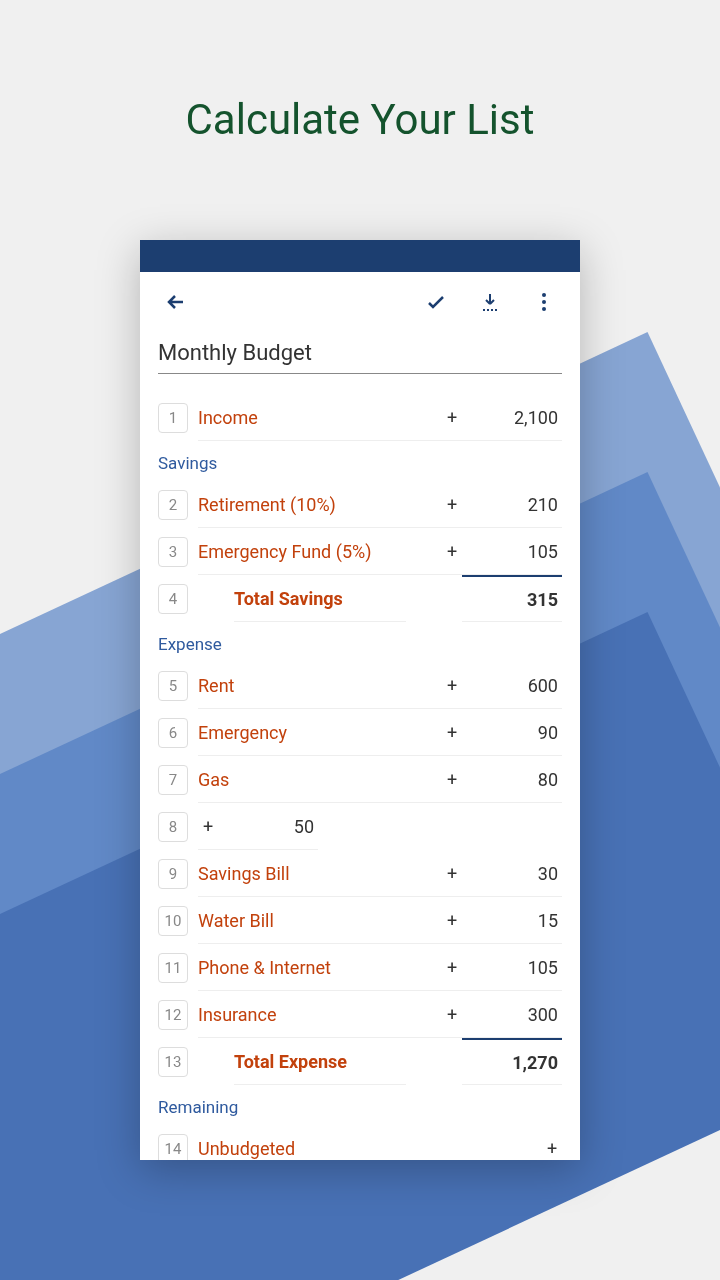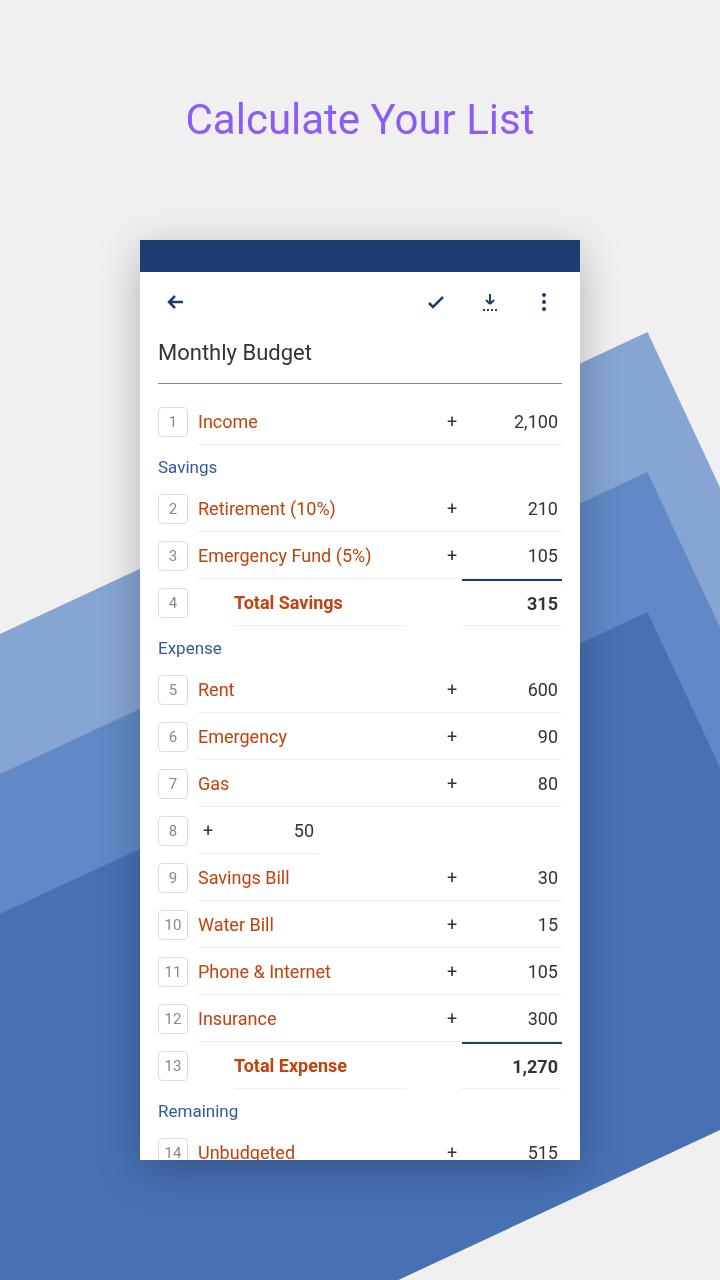--- a/index.html
+++ b/index.html
@@ -20,21 +20,21 @@
   .bg2 { background: #6189c7; top: 660px; }
   .bg3 { background: #4871b5; top: 800px; }
 
   .page-title {
     position: absolute;
     top: 95px;
     width: 100%;
     text-align: center;
     font-size: 42px;
     font-weight: 400;
-    color: #8b5cf6;
+    color: #14532d;
   }
 
   .phone {
     position: absolute;
     top: 240px;
     left: 140px;
     width: 440px;
     height: 920px;
     background: #fff;
     box-shadow: 0 10px 40px rgba(0,0,0,0.25);
@@ -52,23 +52,23 @@
   }
   .toolbar svg { width: 24px; height: 24px; }
   .tb-spacer { flex: 1; }
   .tb-btn { padding: 8px; display:flex; align-items:center; justify-content:center; cursor: pointer; }
   .tb-btn + .tb-btn { margin-left: 14px; }
 
   .content { padding: 0 18px; }
   .sheet-title {
     font-size: 22px;
     color: #333;
-    padding: 8px 0 18px;
+    padding: 8px 0 8px;
     border-bottom: 1px solid #888;
-    margin-bottom: 14px;
+    margin-bottom: 20px;
   }
 
   .row {
     display: flex;
     align-items: center;
     height: 47px;
   }
   .num-box {
     width: 30px;
     height: 30px;
@@ -242,17 +242,16 @@
           <div class="num-box">13</div>
           <div class="row-label">Total Expense</div>
           <div class="row-op">+</div>
           <div class="row-val">1,270</div>
         </div>
         <div class="section-head">Remaining</div>
         <div class="row">
           <div class="num-box">14</div>
           <div class="row-label">Unbudgeted</div>
           <div class="row-op">+</div>
-          <div class="row-val">515</div>
         </div>
       </div>
   </div>
 </div>
 
 </body></html>

